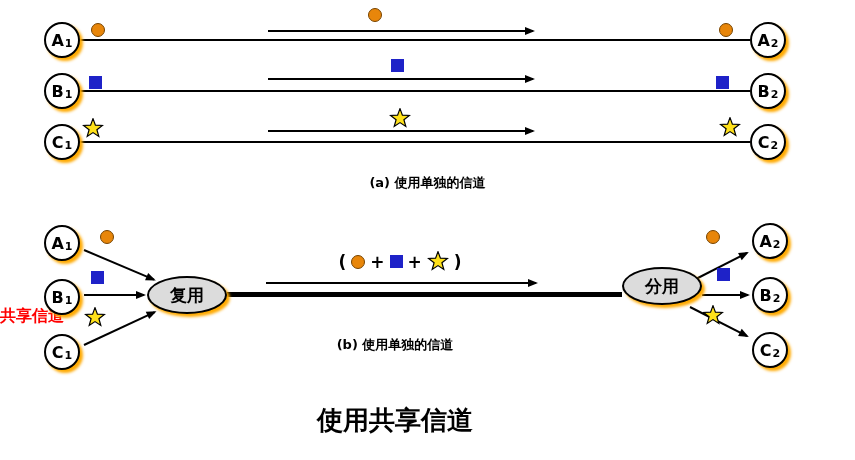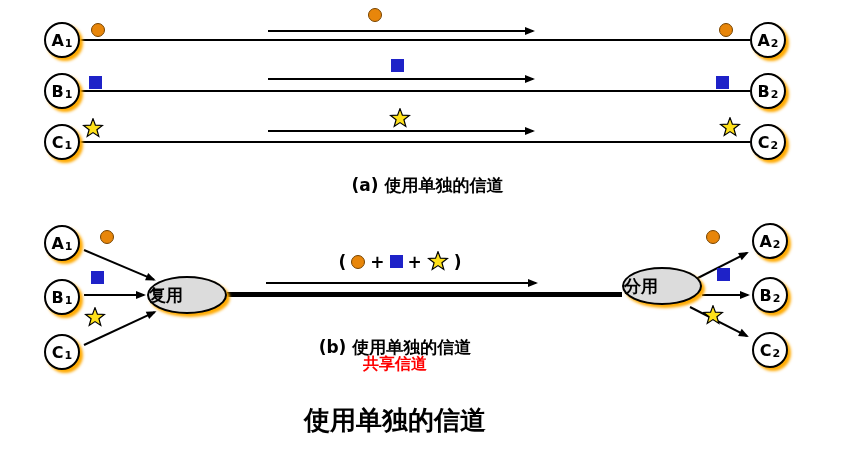--- a/index.html
+++ b/index.html
@@ -21,41 +21,41 @@
     border: 2px solid #000; box-shadow: 3px 3px 3px var(--node-shadow, #FFAA00);
     display: flex; align-items: center; justify-content: center;
     font-weight: bold; font-size: 16px; box-sizing: border-box;
   }
   .node sub { font-size: 11px; transform: translateY(3px); margin-left: 1px; }
 
   .ellipse {
     position: absolute; width: 80px; height: 38px; border-radius: 50%;
     background: var(--ellipse-fill, #DCDCDC); border: 2px solid #000;
     box-shadow: 3px 3px 3px var(--node-shadow, #FFAA00);
-    display: flex; align-items: center; justify-content: flex-start;
+    display: flex; align-items: center; justify-content: center;
     font-weight: bold; font-size: 17px; box-sizing: border-box;
   }
 
   .ball {
     position: absolute; width: 14px; height: 14px; border-radius: 50%;
     background: var(--orange-ball, #E8860A); border: 1px solid #774400; box-sizing: border-box;
   }
   .sq { position: absolute; width: 13px; height: 13px; background: var(--blue-square, #1E22C8); }
   .star { position: absolute; width: 22px; height: 21px; }
   .star polygon { fill: var(--star-fill, #FFE11A); stroke: var(--star-stroke, #000); stroke-width: 1.3; }
   .inline { position: static; flex: 0 0 auto; }
 
-  .caption { position: absolute; left: 0; width: 790px; text-align: center; font-weight: bold; font-size: 17px; color: #000; }
+  .caption { position: absolute; left: 0; width: 790px; text-align: center; font-weight: bold; font-size: 13px; color: #000; }
   .caption.full { width: 855px; }
   .formula {
     position: absolute; left: 0; top: 251px; width: 800px;
     display: flex; justify-content: center; align-items: center; gap: 5px;
     font-weight: bold; font-size: 17px; color: #000;
   }
-  .red-label { position: absolute; left: 0; top: 306px; width: 790px; text-align: center; font-weight: bold; font-size: 16px; color: var(--shared-label-red, #F00); margin-top: 48px; }
+  .red-label { position: absolute; left: 0; top: 306px; width: 790px; font-weight: bold; font-size: 16px; color: var(--shared-label-red, #F00); }
   .main-title { position: absolute; left: 0; top: 403px; width: 790px; text-align: center; font-weight: bold; font-size: 26px; color: #000; }
 </style>
 </head>
 <body>
 
 <div class="canvas">
 
   <div>
     <div class="line" style="left:80px;top:39px;width:670px"></div>
     <div class="line" style="left:80px;top:90px;width:670px"></div>
@@ -178,14 +178,14 @@
         <sub>2</sub>
       </div>
     <div class="node" style="left:752px;top:332px">
         <span>C</span>
         <sub>2</sub>
       </div>
 
     <div class="caption" style="top:336px">(b) 使用单独的信道</div>
   </div>
 
-  <div class="main-title">使用单独的信道</div>
+  <div class="main-title">使用共享信道</div>
 </div>
 
 </body></html>

